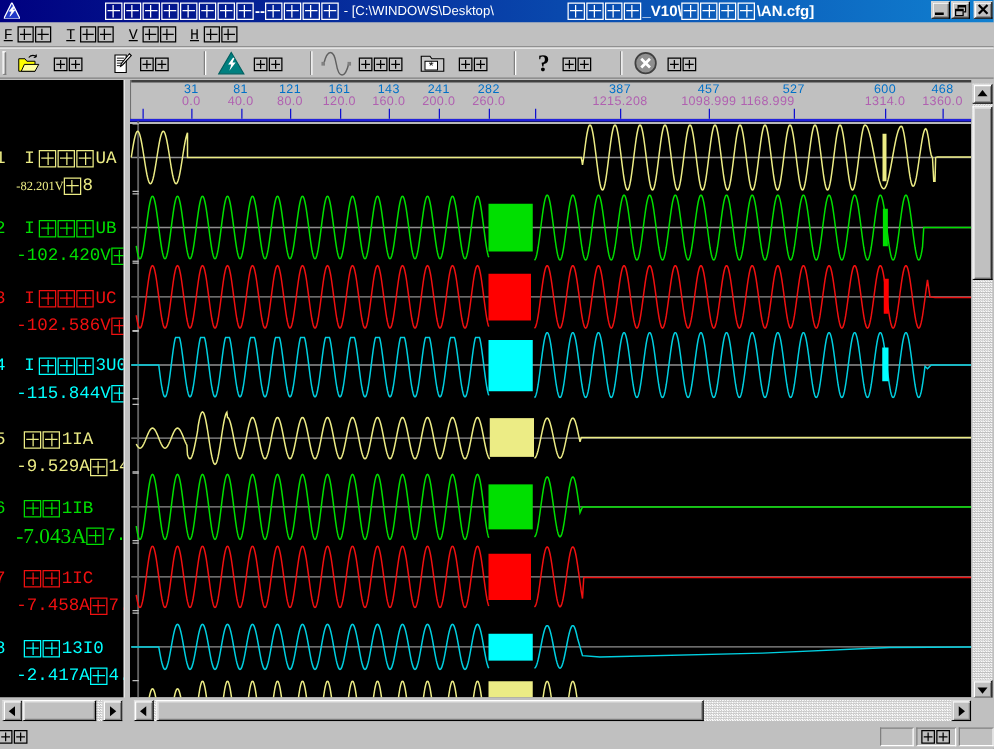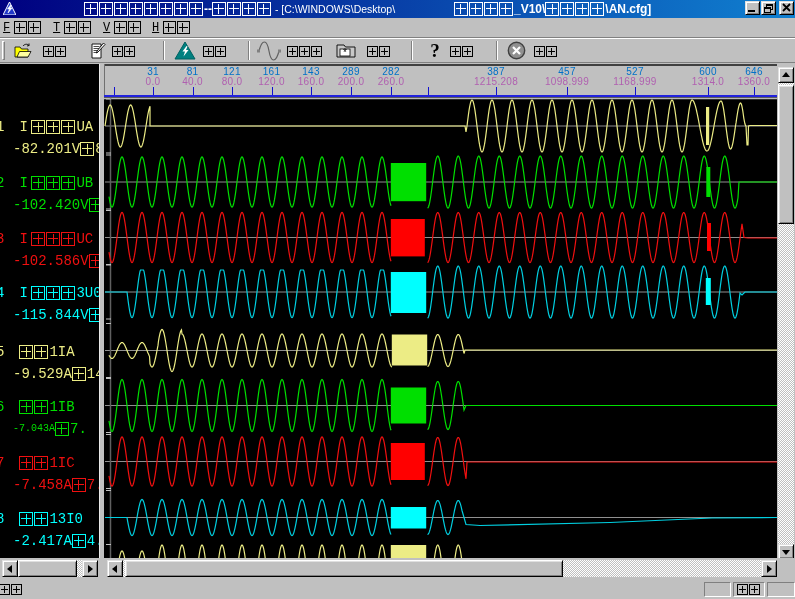--- a/index.html
+++ b/index.html
@@ -87,31 +87,31 @@
         <text x="7" y="16" font-size="19" font-weight="bold" text-anchor="middle" fill="#000" font-family="Liberation Serif">?</text>
       </svg></div>
     <div class="row" style="left:450px;top:44px;height:15px;color:#000;font-size:13px"><i class="c" style="width:11px;height:11px;margin-right:1px"></i><i class="c" style="width:11px;height:11px;margin-right:1px"></i></div>
     <div style="position:absolute;left:507px;top:41px"><svg width="19" height="19" viewBox="0 0 19 19">
         <circle cx="9.5" cy="9.5" r="8.2" fill="#909090" stroke="#404040" stroke-width="1.4"></circle>
         <path d="M6 6 L13 13 M13 6 L6 13" stroke="#fff" stroke-width="2.2"></path>
       </svg></div>
     <div class="row" style="left:534px;top:44px;height:15px;color:#000;font-size:13px"><i class="c" style="width:11px;height:11px;margin-right:1px"></i><i class="c" style="width:11px;height:11px;margin-right:1px"></i></div>
     <div style="position:absolute;left:0;top:64px;width:99px;height:494px;background:#000;overflow:hidden">
       <div class="row" style="left:-4px;top:55px;height:16px;color:#ecec85"><span style="font-family:'Liberation Mono',monospace;font-size:14px">1</span><span style="width:15px"></span><span style="width:12px;font-family:'Liberation Mono',monospace;font-size:14px">I</span><i class="c" style="width:14px;height:14px;margin-right:1px"></i><i class="c" style="width:14px;height:14px;margin-right:1px"></i><i class="c" style="width:14px;height:14px;margin-right:1px"></i><span style="font-family:'Liberation Mono',monospace;font-size:14px">UA</span></div>
-      <div class="row" style="left:13px;top:77px;height:16px;color:#ecec85"><span style="font-family:Liberation Mono, monospace;font-size:14px">-82.201V</span><i class="c" style="width:14px;height:14px;margin-right:1px"></i><span style="font-family:'Liberation Mono',monospace;font-size:14px">8</span></div>
+      <div class="row" style="left:13px;top:77px;height:16px;color:#ecec85"><span style="font-family:Liberation Serif, serif;font-size:10px">-82.201V</span><i class="c" style="width:14px;height:14px;margin-right:1px"></i><span style="font-family:'Liberation Mono',monospace;font-size:14px">8</span></div>
       <div class="row" style="left:-4px;top:111px;height:16px;color:#00df00"><span style="font-family:'Liberation Mono',monospace;font-size:14px">2</span><span style="width:15px"></span><span style="width:12px;font-family:'Liberation Mono',monospace;font-size:14px">I</span><i class="c" style="width:14px;height:14px;margin-right:1px"></i><i class="c" style="width:14px;height:14px;margin-right:1px"></i><i class="c" style="width:14px;height:14px;margin-right:1px"></i><span style="font-family:'Liberation Mono',monospace;font-size:14px">UB</span></div>
       <div class="row" style="left:13px;top:133px;height:16px;color:#00df00"><span style="font-family:'Liberation Mono',monospace;font-size:14px">-102.420V</span><i class="c" style="width:14px;height:14px;margin-right:1px"></i><span style="font-family:'Liberation Mono',monospace;font-size:14px"></span></div>
       <div class="row" style="left:-4px;top:166.5px;height:16px;color:#f01010"><span style="font-family:'Liberation Mono',monospace;font-size:14px">3</span><span style="width:15px"></span><span style="width:12px;font-family:'Liberation Mono',monospace;font-size:14px">I</span><i class="c" style="width:14px;height:14px;margin-right:1px"></i><i class="c" style="width:14px;height:14px;margin-right:1px"></i><i class="c" style="width:14px;height:14px;margin-right:1px"></i><span style="font-family:'Liberation Mono',monospace;font-size:14px">UC</span></div>
       <div class="row" style="left:13px;top:188.5px;height:16px;color:#f01010"><span style="font-family:'Liberation Mono',monospace;font-size:14px">-102.586V</span><i class="c" style="width:14px;height:14px;margin-right:1px"></i><span style="font-family:'Liberation Mono',monospace;font-size:14px"></span></div>
       <div class="row" style="left:-4px;top:221px;height:16px;color:#00ffff"><span style="font-family:'Liberation Mono',monospace;font-size:14px">4</span><span style="width:15px"></span><span style="width:12px;font-family:'Liberation Mono',monospace;font-size:14px">I</span><i class="c" style="width:14px;height:14px;margin-right:1px"></i><i class="c" style="width:14px;height:14px;margin-right:1px"></i><i class="c" style="width:14px;height:14px;margin-right:1px"></i><span style="font-family:'Liberation Mono',monospace;font-size:14px">3U0</span></div>
       <div class="row" style="left:13px;top:243px;height:16px;color:#00ffff"><span style="font-family:'Liberation Mono',monospace;font-size:14px">-115.844V</span><i class="c" style="width:14px;height:14px;margin-right:1px"></i><span style="font-family:'Liberation Mono',monospace;font-size:14px"></span></div>
       <div class="row" style="left:-4px;top:279.5px;height:16px;color:#ecec85"><span style="font-family:'Liberation Mono',monospace;font-size:14px">5</span><span style="width:15px"></span><i class="c" style="width:14px;height:14px;margin-right:1px"></i><i class="c" style="width:14px;height:14px;margin-right:1px"></i><span style="font-family:'Liberation Mono',monospace;font-size:14px">1IA</span></div>
       <div class="row" style="left:13px;top:301.5px;height:16px;color:#ecec85"><span style="font-family:'Liberation Mono',monospace;font-size:14px">-9.529A</span><i class="c" style="width:14px;height:14px;margin-right:1px"></i><span style="font-family:'Liberation Mono',monospace;font-size:14px">14</span></div>
       <div class="row" style="left:-4px;top:334.5px;height:16px;color:#00df00"><span style="font-family:'Liberation Mono',monospace;font-size:14px">6</span><span style="width:15px"></span><i class="c" style="width:14px;height:14px;margin-right:1px"></i><i class="c" style="width:14px;height:14px;margin-right:1px"></i><span style="font-family:'Liberation Mono',monospace;font-size:14px">1IB</span></div>
-      <div class="row" style="left:13px;top:356.5px;height:16px;color:#00df00"><span style="font-family:Liberation Mono, monospace;font-size:10px">-7.043A</span><i class="c" style="width:14px;height:14px;margin-right:1px"></i><span style="font-family:'Liberation Mono',monospace;font-size:14px">7.</span></div>
+      <div class="row" style="left:13px;top:356.5px;height:16px;color:#00df00"><span style="font-family:Liberation Serif, serif;font-size:17px">-7.043A</span><i class="c" style="width:14px;height:14px;margin-right:1px"></i><span style="font-family:'Liberation Mono',monospace;font-size:14px">7.</span></div>
       <div class="row" style="left:-4px;top:390.5px;height:16px;color:#f01010"><span style="font-family:'Liberation Mono',monospace;font-size:14px">7</span><span style="width:15px"></span><i class="c" style="width:14px;height:14px;margin-right:1px"></i><i class="c" style="width:14px;height:14px;margin-right:1px"></i><span style="font-family:'Liberation Mono',monospace;font-size:14px">1IC</span></div>
       <div class="row" style="left:13px;top:412.5px;height:16px;color:#f01010"><span style="font-family:'Liberation Mono',monospace;font-size:14px">-7.458A</span><i class="c" style="width:14px;height:14px;margin-right:1px"></i><span style="font-family:'Liberation Mono',monospace;font-size:14px">7.</span></div>
       <div class="row" style="left:-4px;top:446.5px;height:16px;color:#00ffff"><span style="font-family:'Liberation Mono',monospace;font-size:14px">8</span><span style="width:15px"></span><i class="c" style="width:14px;height:14px;margin-right:1px"></i><i class="c" style="width:14px;height:14px;margin-right:1px"></i><span style="font-family:'Liberation Mono',monospace;font-size:14px">13I0</span></div>
       <div class="row" style="left:13px;top:468.5px;height:16px;color:#00ffff"><span style="font-family:'Liberation Mono',monospace;font-size:14px">-2.417A</span><i class="c" style="width:14px;height:14px;margin-right:1px"></i><span style="font-family:'Liberation Mono',monospace;font-size:14px">4.</span></div>
     </div>
     <div style="position:absolute;left:99px;top:64px;width:6px;height:513px;background:#c0c0c0;border-left:1px solid #e8e8e8;border-right:1px solid #707070"></div>
     <div style="position:absolute;left:105px;top:64px;width:672px;height:31px;background:#c0c0c0;border-top:2px solid #404040"></div>
     <div class="tick" style="left:113.5px;top:87px;height:8px"></div>
     <div class="tick" style="left:153px;top:87px;height:8px"></div>
     <div class="tick" style="left:192.5px;top:87px;height:8px"></div>
@@ -129,33 +129,33 @@
     <div class="rnum" style="left:153px;top:66px;color:#0070c8">31</div>
     <div class="rnum" style="left:153px;top:76px;color:#b060b0">0.0</div>
     <div class="rnum" style="left:192.5px;top:66px;color:#0070c8">81</div>
     <div class="rnum" style="left:192.5px;top:76px;color:#b060b0">40.0</div>
     <div class="rnum" style="left:232px;top:66px;color:#0070c8">121</div>
     <div class="rnum" style="left:232px;top:76px;color:#b060b0">80.0</div>
     <div class="rnum" style="left:271.5px;top:66px;color:#0070c8">161</div>
     <div class="rnum" style="left:271.5px;top:76px;color:#b060b0">120.0</div>
     <div class="rnum" style="left:311px;top:66px;color:#0070c8">143</div>
     <div class="rnum" style="left:311px;top:76px;color:#b060b0">160.0</div>
-    <div class="rnum" style="left:351px;top:66px;color:#0070c8">289</div>
+    <div class="rnum" style="left:351px;top:66px;color:#0070c8">241</div>
     <div class="rnum" style="left:351px;top:76px;color:#b060b0">200.0</div>
     <div class="rnum" style="left:391px;top:66px;color:#0070c8">282</div>
     <div class="rnum" style="left:391px;top:76px;color:#b060b0">260.0</div>
     <div class="rnum" style="left:496px;top:66px;color:#0070c8">387</div>
     <div class="rnum" style="left:496px;top:76px;color:#b060b0">1215.208</div>
     <div class="rnum" style="left:567px;top:66px;color:#0070c8">457</div>
     <div class="rnum" style="left:567px;top:76px;color:#b060b0">1098.999</div>
     <div class="rnum" style="left:635px;top:66px;color:#0070c8">527</div>
-    <div class="rnum" style="left:635px;top:76px;color:#b060b0">1168.999</div>
+    <div class="rnum" style="left:614px;top:76px;color:#b060b0">1168.999</div>
     <div class="rnum" style="left:708px;top:66px;color:#0070c8">600</div>
     <div class="rnum" style="left:708px;top:76px;color:#b060b0">1314.0</div>
-    <div class="rnum" style="left:754px;top:66px;color:#0070c8">646</div>
+    <div class="rnum" style="left:754px;top:66px;color:#0070c8">468</div>
     <div class="rnum" style="left:754px;top:76px;color:#b060b0">1360.0</div>
     <svg width="673" height="463" viewBox="104 95 673 463" style="position:absolute;left:104px;top:95px" shape-rendering="auto">
       <rect x="104" y="95" width="673" height="463" fill="#000"></rect>
       <line x1="104" y1="96" x2="777" y2="96" stroke="#2222dd" stroke-width="2.2"></line>
       <line x1="104" y1="98.4" x2="777" y2="98.4" stroke="#b8b8b8" stroke-width="1.6"></line>
       <line x1="105" y1="126" x2="777" y2="126" stroke="#909090" stroke-width="1.1"></line>
       <line x1="105" y1="182" x2="777" y2="182" stroke="#909090" stroke-width="1.1"></line>
       <line x1="105" y1="237.5" x2="777" y2="237.5" stroke="#909090" stroke-width="1.1"></line>
       <line x1="105" y1="292" x2="777" y2="292" stroke="#909090" stroke-width="1.1"></line>
       <line x1="105" y1="350.5" x2="777" y2="350.5" stroke="#909090" stroke-width="1.1"></line>

